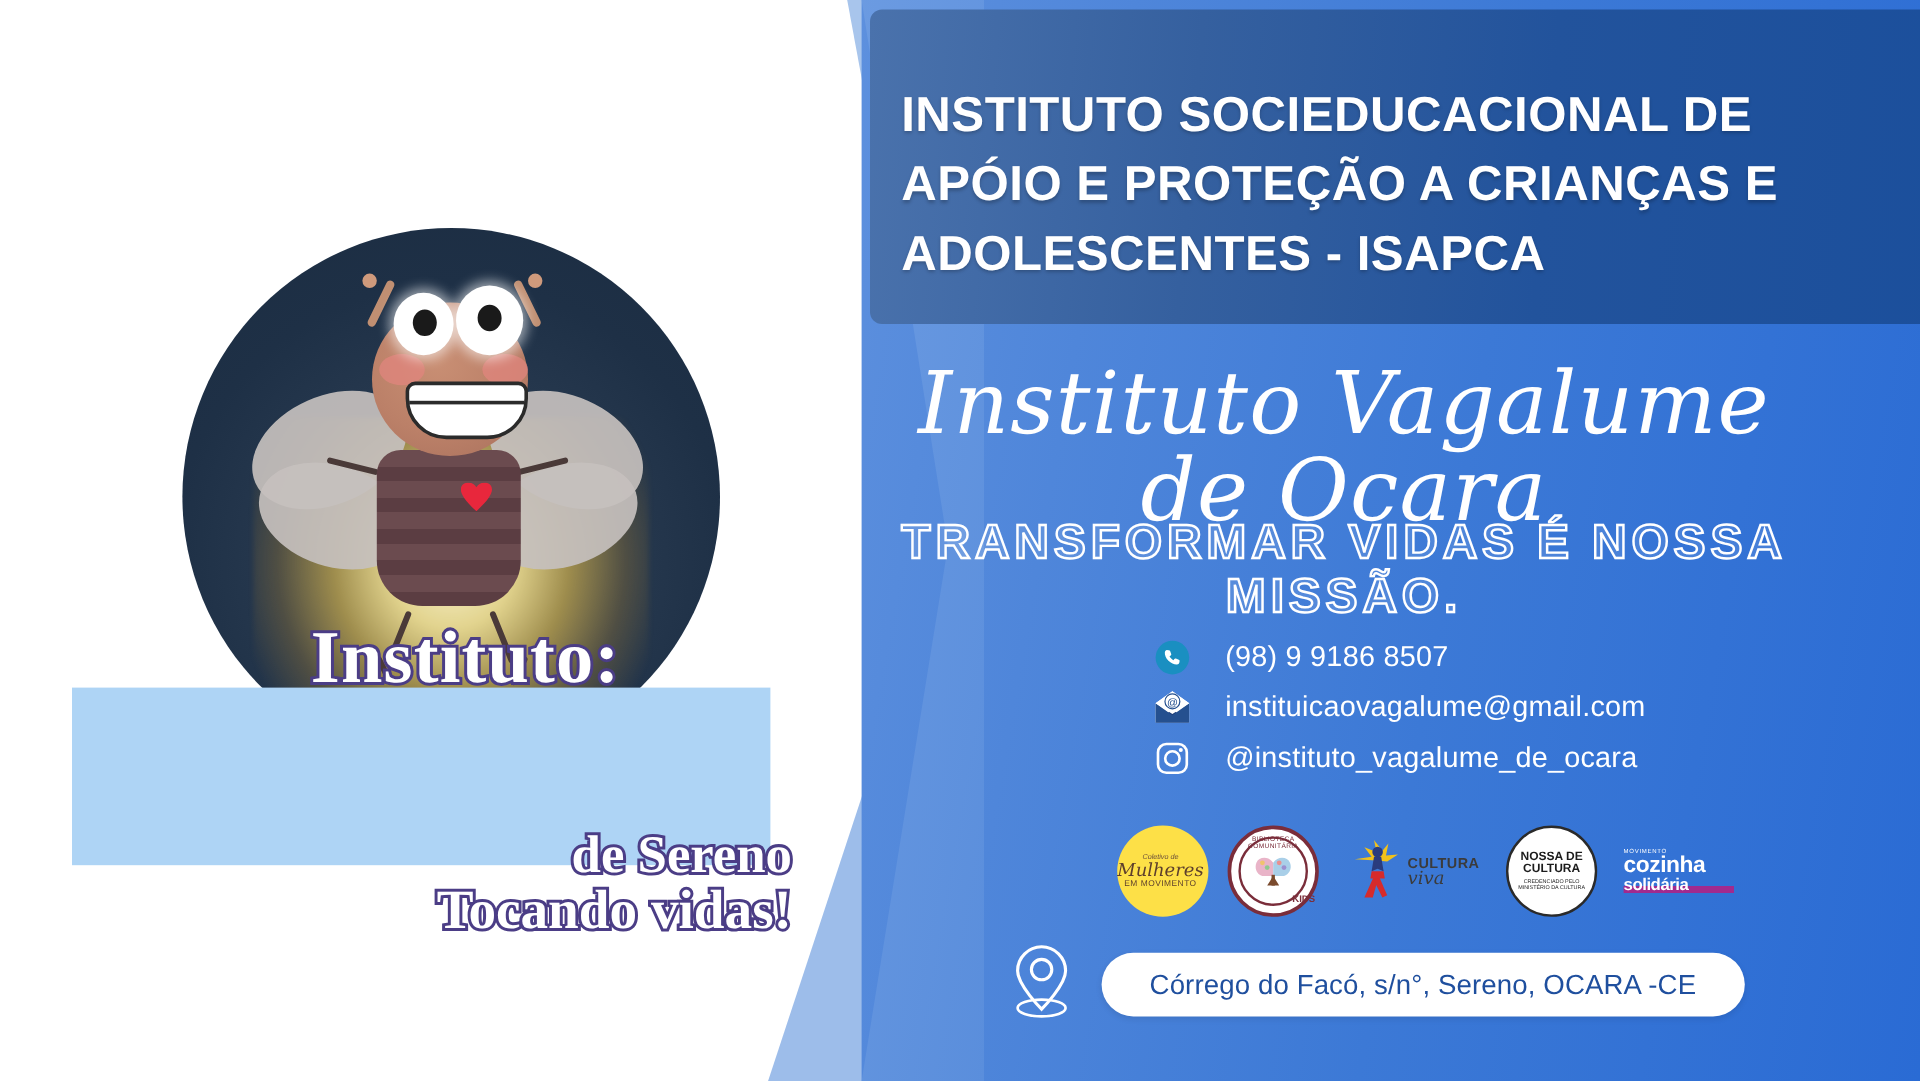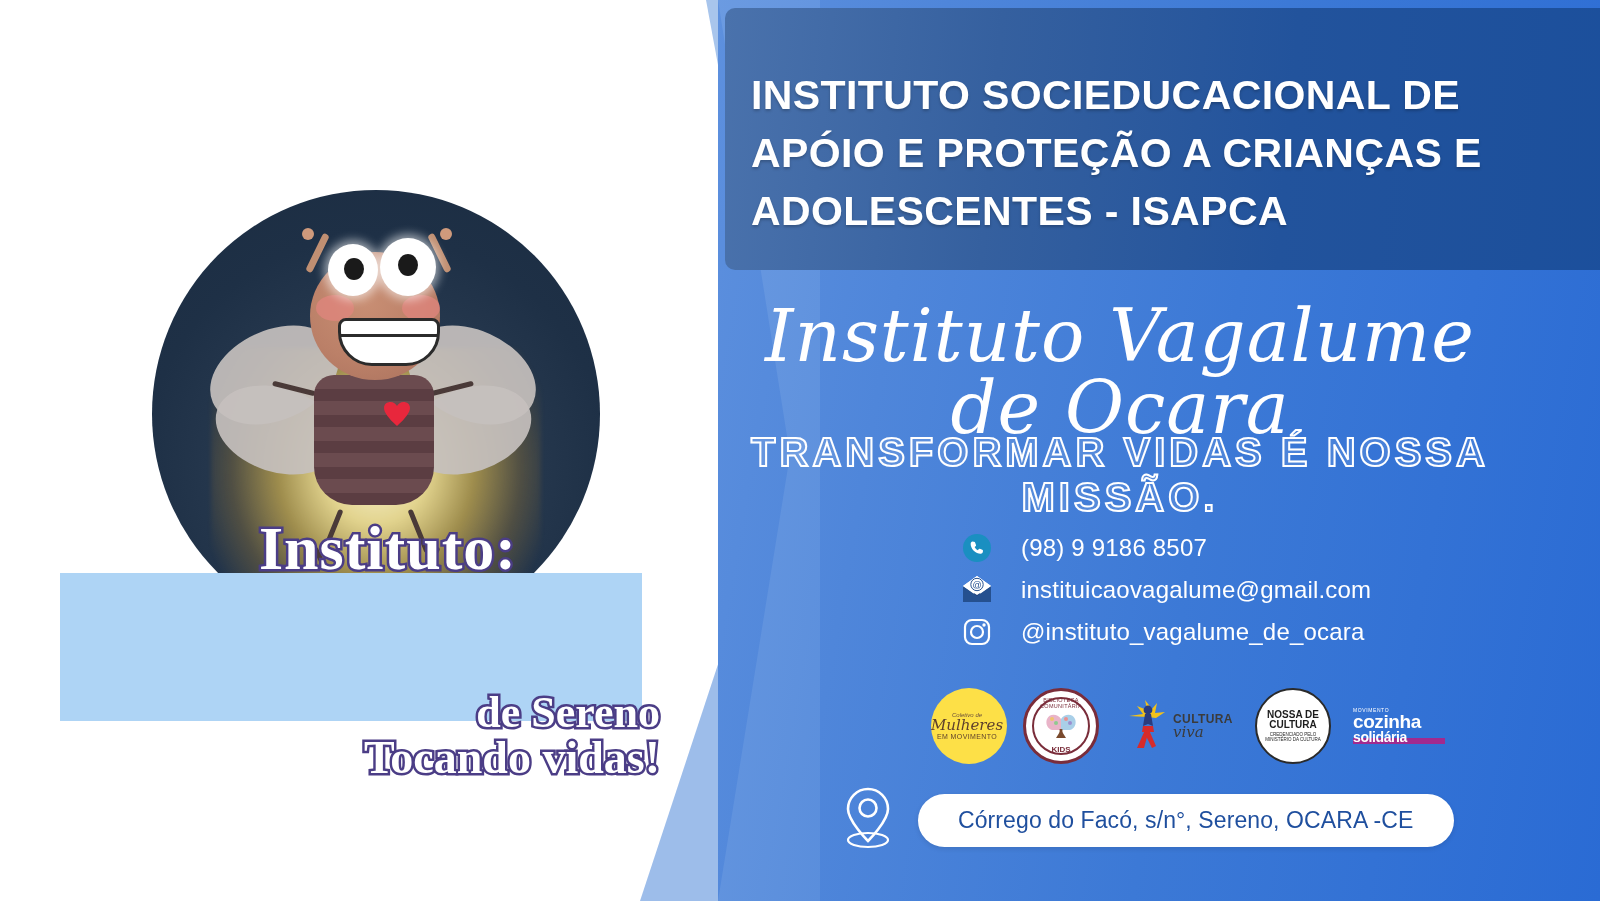--- a/index.html
+++ b/index.html
@@ -186,21 +186,21 @@
   .p-mulheres .t1{font-size:6px;color:#6b4f3a;font-style:italic;line-height:1;}
   .p-mulheres .t2{font-family:"DejaVu Serif",serif;font-style:italic;font-size:15px;color:#5d3f2c;line-height:1;}
   .p-mulheres .t3{font-size:7px;color:#5d3f2c;letter-spacing:.4px;line-height:1;}
 
   .p-biblio{left:98px;width:76px;height:76px;border-radius:50%;
     background:#ffffff;border:3px solid #7a2d3a;box-sizing:border-box;
     display:flex;align-items:center;justify-content:center;position:absolute;}
   .p-biblio .inner{width:54px;height:54px;border-radius:50%;border:2px solid #7a2d3a;
     display:flex;flex-direction:column;align-items:center;justify-content:center;}
   .p-biblio .ring-top{position:absolute;top:6px;width:100%;text-align:center;font-size:5.5px;color:#7a2d3a;letter-spacing:.3px;}
-  .p-biblio .ring-bot{position:absolute;bottom:7px;width:100%;text-align:center;font-size:8px;color:#7a2d3a;font-weight:700;}
+  .p-biblio .ring-bot{position:absolute;bottom:7px;width:100%;text-align:right;font-size:8px;color:#7a2d3a;font-weight:700;}
 
   .p-cultura{left:198px;width:120px;display:flex;align-items:center;gap:4px;}
   .p-cultura .txt{display:flex;flex-direction:column;line-height:1;}
   .p-cultura .c1{font-size:12px;font-weight:700;color:#3b3b3b;letter-spacing:.4px;}
   .p-cultura .c2{font-family:"DejaVu Serif",serif;font-style:italic;font-size:15px;color:#3b3b3b;}
 
   .p-ponto{left:330px;width:76px;height:76px;border-radius:50%;background:#ffffff;
     border:2px solid #2a2a2a;box-sizing:border-box;
     display:flex;flex-direction:column;align-items:center;justify-content:center;}
   .p-ponto .t1{font-size:10px;font-weight:700;color:#1c1c1c;line-height:1.05;text-align:center;}

